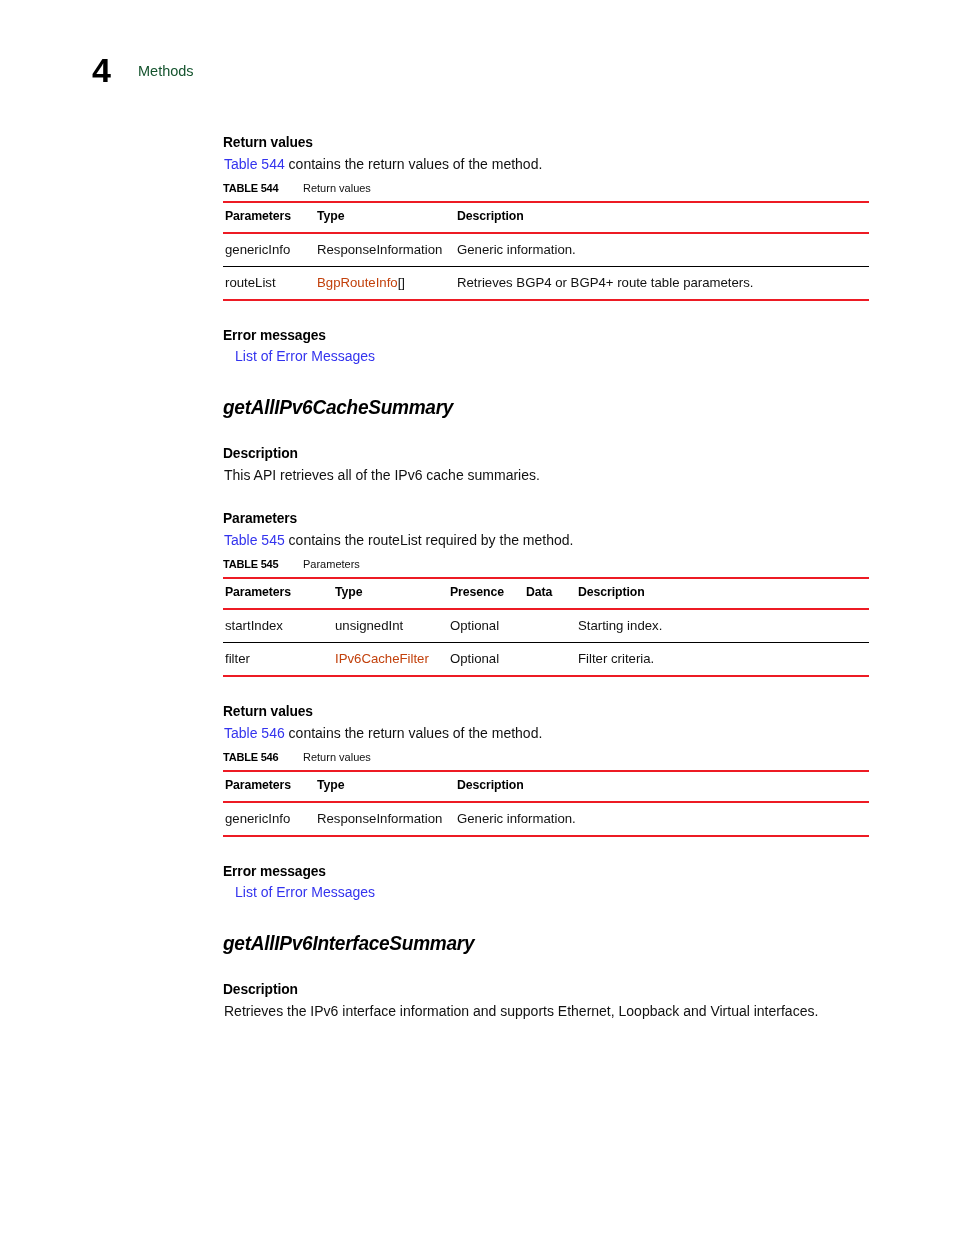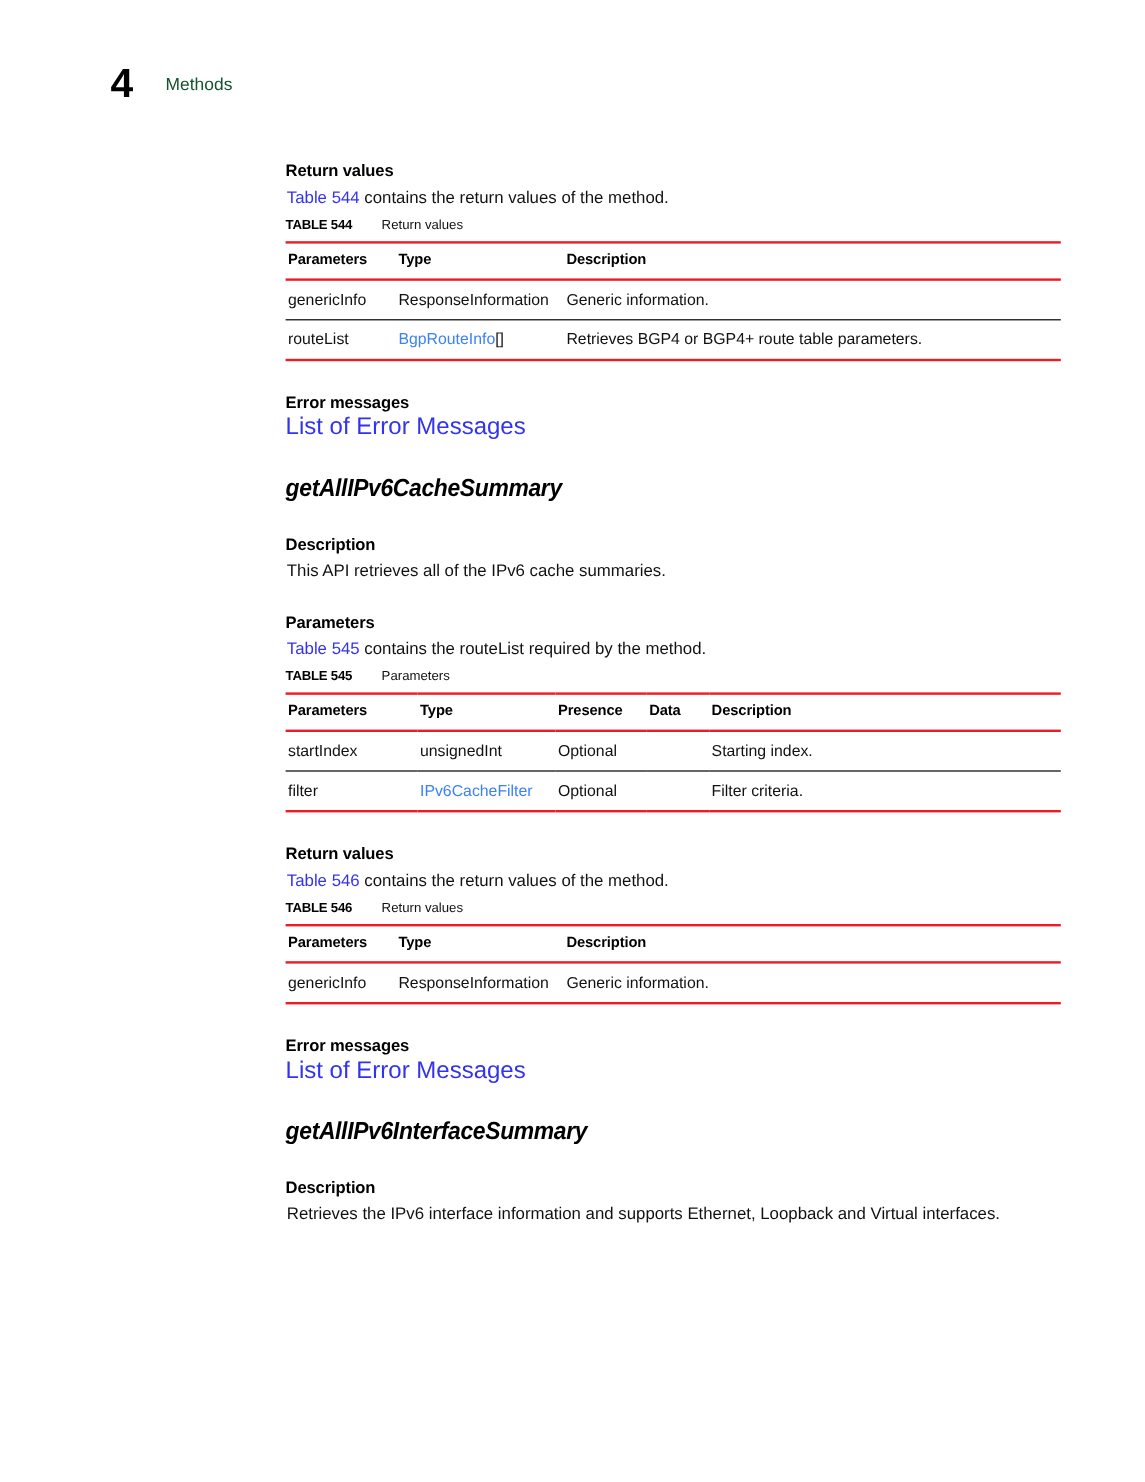--- a/index.html
+++ b/index.html
@@ -45,21 +45,21 @@
     left: 138px;
     top: 7px;
     font-size: 14.5px;
     line-height: 20px;
     color: #14532d;
   }
 
   
   .content {
     position: absolute;
-    left: 238px;
+    left: 223px;
     top: 134px;
     width: 646px;
   }
 
   
   .h-sub {
     font-size: 13.8px;
     font-weight: bold;
     line-height: 17px;
     margin: 0;
@@ -68,23 +68,23 @@
   .para {
     font-size: 14px;
     line-height: 18px;
     margin: 4px 0 0 1px;
     color: #111111;
   }
   .link {
     color: #3333ee;
   }
   .link-block {
-    font-size: 20px;
+    font-size: 14px;
     line-height: 18px;
-    margin: 3px 0 0 0;
+    margin: 3px 0 0 12px;
     color: #3333ee;
   }
 
   .h-method {
     font-size: 20.5px;
     font-weight: bold;
     font-style: italic;
     line-height: 24px;
     margin: 0;
     letter-spacing: -0.3px;
@@ -136,21 +136,21 @@
   }
   table.doc tbody td {
     font-size: 13.2px;
     padding: 7px 8px 8px 2px;
     border-bottom: 1.6px solid #000000;
     color: #111111;
   }
   table.doc tbody tr:last-child td {
     border-bottom: 2.5px solid #ed1b24;
   }
-  table.doc td .link { color: #3b82f6; }
+  table.doc td .link { color: #c2410c; }
 
   
   .cols3 col.c1 { width: 92px; }
   .cols3 col.c2 { width: 140px; }
   .cols3 col.c3 { width: 414px; }
 
   
   .cols5 col.c1 { width: 110px; }
   .cols5 col.c2 { width: 115px; }
   .cols5 col.c3 { width: 76px; }

